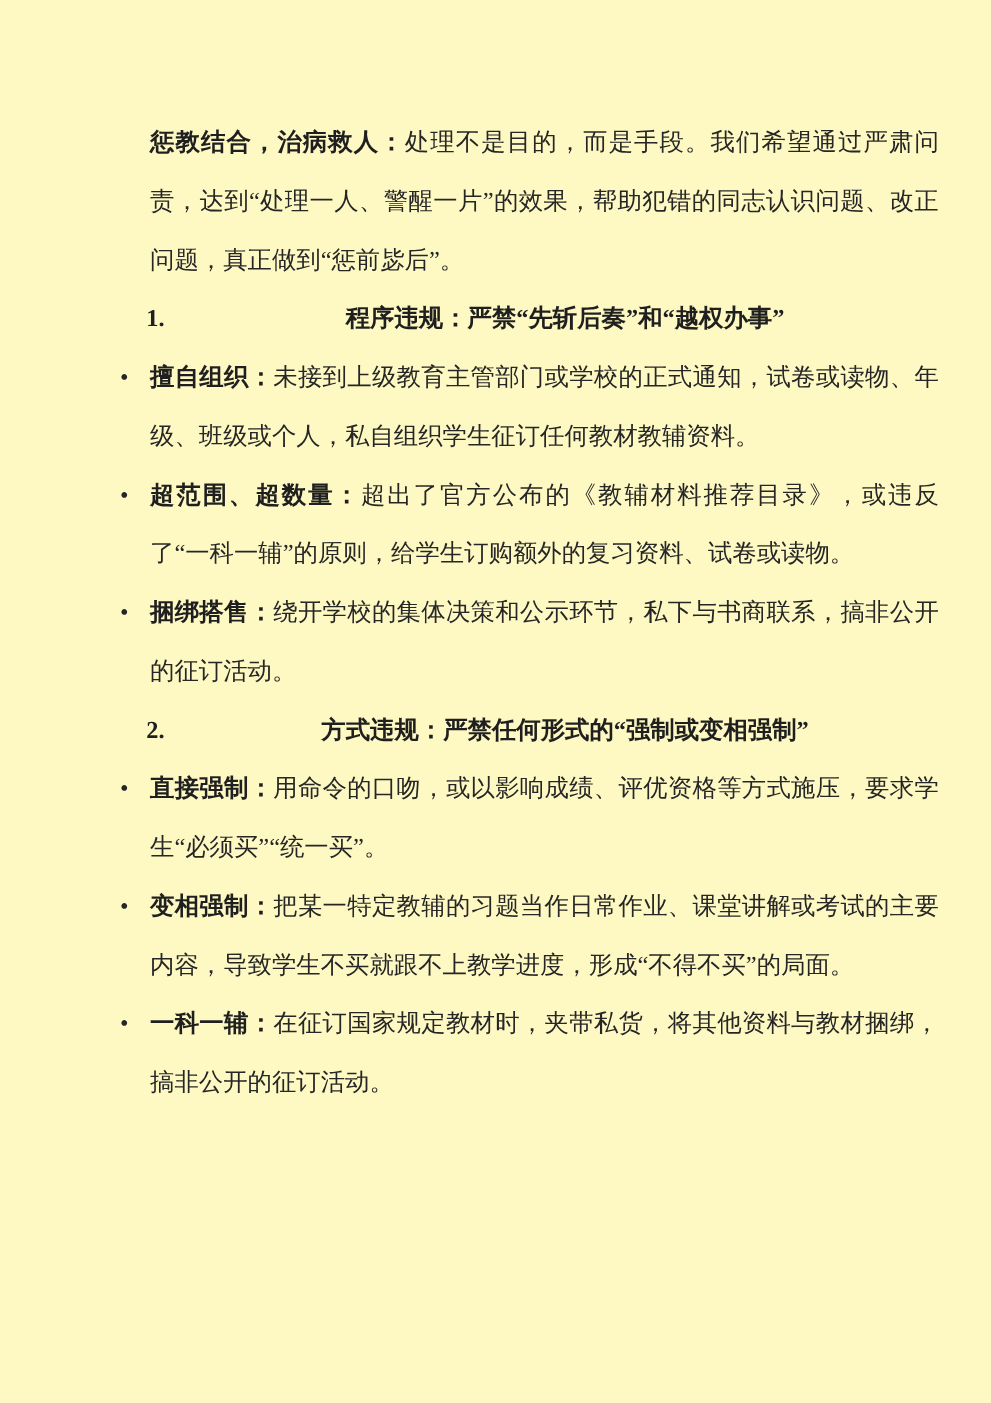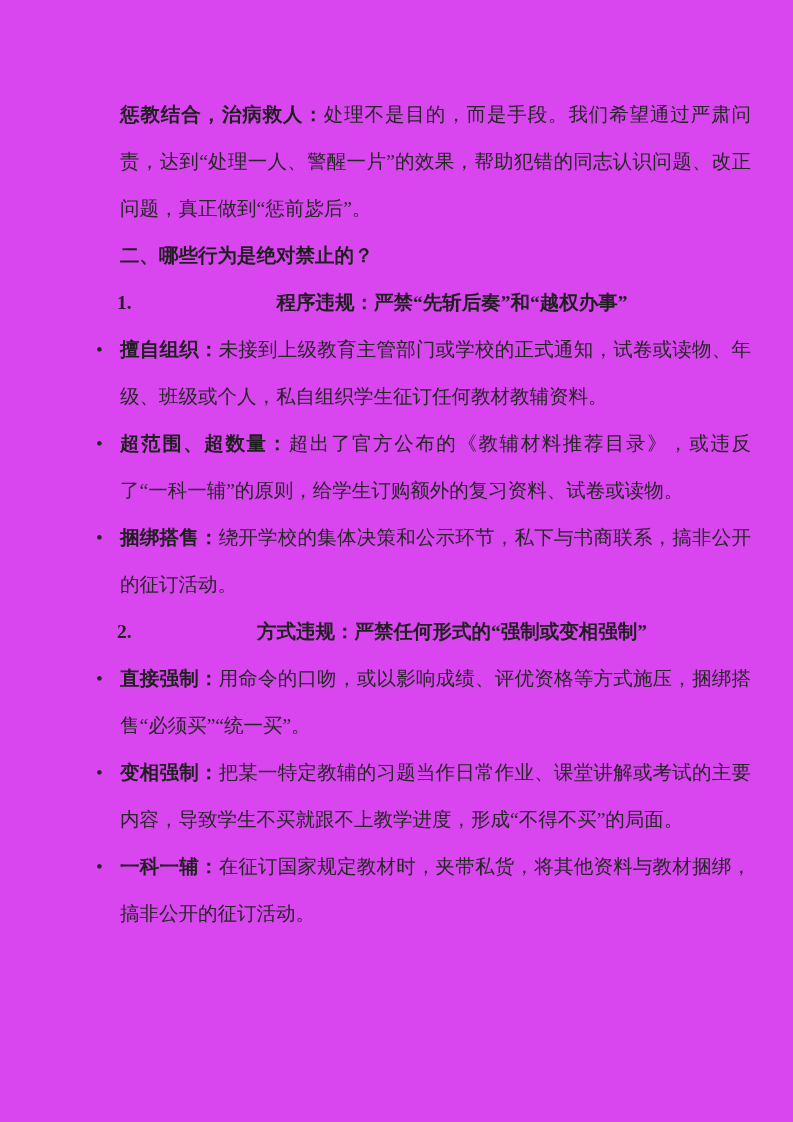--- a/index.html
+++ b/index.html
@@ -12,21 +12,21 @@
     height: 1122px;
     font-family: "Liberation Serif", "DejaVu Serif", serif;
     color: #262626;
     overflow: hidden;
   }
   .page {
     box-sizing: border-box;
     width: 793px;
     height: 1122px;
     padding: 91px 42px 0 96px;
-    background: #d946ef;
+    background: #fef9c3;
   }
   .block {
     font-size: 19.5px;
     line-height: 47px;
     margin: 0;
   }
   
   .para {
     margin-left: 24px;
     text-align: justify;
@@ -74,21 +74,20 @@
     text-align: justify;
   }
 </style>
 </head>
 <body>
 
 <div class="page">
 
   <p class="block para"><b>惩教结合，治病救人：</b><span>处理不是目的，而是手段。我们希望通过严肃问责，达到“处理一人、警醒一片”的效果，帮助犯错的同志认识问题、改正问题，真正做到“惩前毖后”。</span></p>
 
-  <h2 class="block section">二、哪些行为是绝对禁止的？</h2>
 
 
   <div class="block numh">
     <span class="num">1.</span>
     <span class="ntext">程序违规：严禁“先斩后奏”和“越权办事”</span>
   </div>
 
   <div class="block bullet">
     <span class="marker">•</span>
     <p class="block btext"><b>擅自组织：</b><span>未接到上级教育主管部门或学校的正式通知，试卷或读物、年级、班级或个人，私自组织学生征订任何教材教辅资料。</span></p>
@@ -104,21 +103,21 @@
     <p class="block btext"><b>捆绑搭售：</b><span>绕开学校的集体决策和公示环节，私下与书商联系，搞非公开的征订活动。</span></p>
   </div>
 
   <div class="block numh">
     <span class="num">2.</span>
     <span class="ntext">方式违规：严禁任何形式的“强制或变相强制”</span>
   </div>
 
   <div class="block bullet">
     <span class="marker">•</span>
-    <p class="block btext"><b>直接强制：</b><span>用命令的口吻，或以影响成绩、评优资格等方式施压，捆绑搭售“必须买”“统一买”。</span></p>
+    <p class="block btext"><b>直接强制：</b><span>用命令的口吻，或以影响成绩、评优资格等方式施压，要求学生“必须买”“统一买”。</span></p>
   </div>
 
   <div class="block bullet">
     <span class="marker">•</span>
     <p class="block btext"><b>变相强制：</b><span>把某一特定教辅的习题当作日常作业、课堂讲解或考试的主要内容，导致学生不买就跟不上教学进度，形成“不得不买”的局面。</span></p>
   </div>
 
   <div class="block bullet">
     <span class="marker">•</span>
     <p class="block btext"><b>一科一辅：</b><span>在征订国家规定教材时，夹带私货，将其他资料与教材捆绑，搞非公开的征订活动。</span></p>

